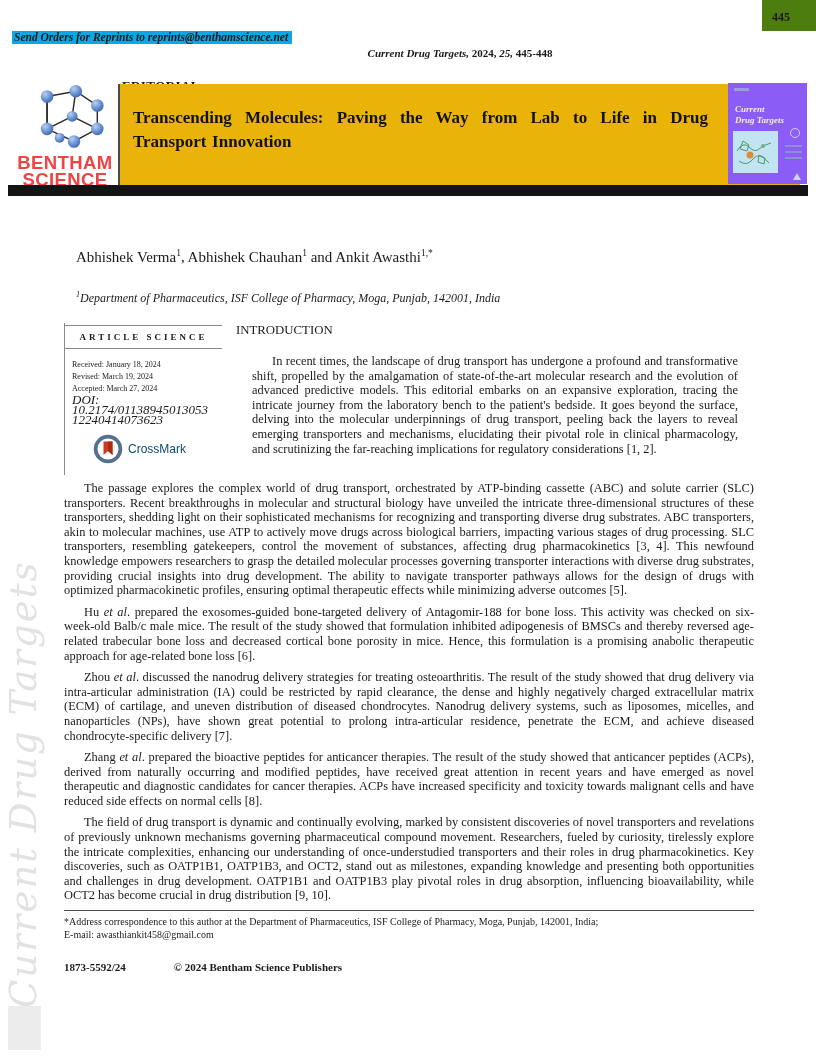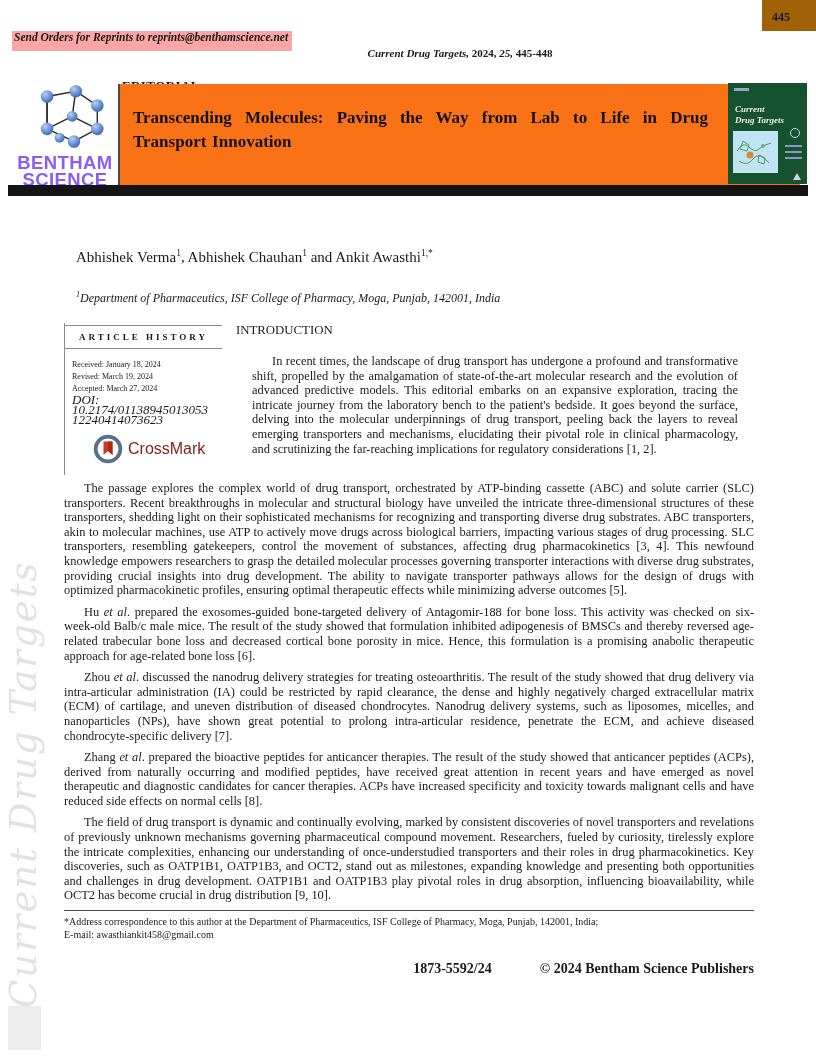--- a/index.html
+++ b/index.html
@@ -1,39 +1,39 @@
 <!DOCTYPE html>
 <html><head>
 <meta charset="utf-8">
 <style>
   html,body{margin:0;padding:0;}
   body{
     width:816px;height:1056px;position:relative;background:#ffffff;
     font-family:"Liberation Serif", serif;color:#1a1a1a;overflow:hidden;
   }
   
-  .page-num-box{position:absolute;top:0;right:0;width:54px;height:31px;background:#a16207;
+  .page-num-box{position:absolute;top:0;right:0;width:54px;height:31px;background:#4d7c0f;
     box-sizing:border-box;padding:10px 0 0 10px;font-weight:bold;font-size:12px;}
-  .send-orders{position:absolute;top:31px;left:12px;background:#fca5a5;
-    font-style:italic;font-weight:bold;font-size:11.5px;padding:0 4px 8px 2px;}
+  .send-orders{position:absolute;top:31px;left:12px;background:#0ea5e9;
+    font-style:italic;font-weight:bold;font-size:11.5px;padding:0 4px 1px 2px;}
   .journal-ref{position:absolute;top:47px;left:118px;width:684px;text-align:center;
     font-size:11px;font-weight:bold;}
   .jr-it{font-style:italic;}
   .editorial-label{position:absolute;top:78px;left:122px;font-weight:bold;font-size:13px;letter-spacing:0.4px;}
   
   .logo{position:absolute;left:13px;top:84px;width:104px;text-align:center;}
   .logo svg{display:block;margin:0 auto;width:92px;height:70px;}
-  .logo-text{color:#8b5cf6;font-family:"Liberation Sans",sans-serif;font-weight:bold;
+  .logo-text{color:#ef4444;font-family:"Liberation Sans",sans-serif;font-weight:bold;
     font-size:18.5px;line-height:0.93;letter-spacing:0.4px;}
   
-  .title-band{position:absolute;left:118px;top:84px;width:682px;height:102px;background:#f97316;
+  .title-band{position:absolute;left:118px;top:84px;width:682px;height:102px;background:#eab308;
     border-left:2px solid #4a4a4a;box-sizing:border-box;padding:22px 92px 0 13px;}
   .page-title{font-weight:bold;font-size:17px;line-height:24px;text-align:justify;word-spacing:1.5px;color:#121212;}
   
-  .cover{position:absolute;left:728px;top:83px;width:79px;height:101px;background:#14532d;}
+  .cover{position:absolute;left:728px;top:83px;width:79px;height:101px;background:#8b5cf6;}
   .cover-topmark{position:absolute;left:6px;top:5px;width:15px;height:3px;background:#9aa0cf;}
   .cover-title{position:absolute;left:7px;top:21px;color:#f3eedf;font-style:italic;font-weight:bold;
     font-size:9px;line-height:1.2;}
   .cover-ring{position:absolute;right:7px;top:45px;width:8px;height:8px;border:1px solid #cfd3ee;border-radius:50%;}
   .cover-thumb{position:absolute;left:5px;top:48px;width:45px;height:42px;background:#c2e4f2;}
   .cover-thumb svg{width:100%;height:100%;display:block;}
   .cover-line{position:absolute;right:5px;width:17px;height:2px;background:#8d93c8;}
   .cover-emblem{position:absolute;right:6px;bottom:4px;width:8px;height:7px;background:#cfd3ee;
     clip-path:polygon(50% 0,100% 100%,0 100%);}
   .black-bar{position:absolute;left:8px;top:185px;width:800px;height:11px;background:#141414;}
@@ -46,28 +46,28 @@
   .keywords{font-size:12.4px;line-height:15.5px;text-align:justify;margin-bottom:13px;}
   .kw-label{font-weight:bold;}
   .columns{display:flex;gap:14px;margin-bottom:6px;min-height:152px;}
   .col-left{flex:0 0 158px;width:158px;border-left:1px solid #8a8a8a;box-sizing:border-box;}
   .ah-heading{border-top:1px solid #8a8a8a;border-bottom:1px solid #8a8a8a;text-align:center;
     font-size:9px;font-weight:bold;letter-spacing:3px;padding:6px 0;margin:2px 0 10px 0;}
   .ah-dates div{font-size:8px;line-height:12px;padding-left:7px;}
   .ah-doi{padding-left:7px;font-style:italic;font-size:13px;line-height:10px;word-break:break-all;width:140px;}
   .crossmark{margin-top:9px;margin-left:28px;display:flex;align-items:center;gap:5px;}
   .crossmark svg{width:30px;height:30px;flex:0 0 30px;}
-  .crossmark-label{font-size:16px;font-family:"Liberation Sans",sans-serif;color:#7f1d1d;}
+  .crossmark-label{font-size:12px;font-family:"Liberation Sans",sans-serif;color:#0c4a6e;}
   .col-right{flex:1;}
   .intro-heading{font-weight:normal;font-size:12.8px;margin:0 0 5px 0;}
   p.body-p{font-size:12.4px;line-height:14.6px;text-align:justify;text-indent:20px;margin:0 0 7px 0;}
   .col-right p.body-p{margin:16px;}
   .it{font-style:italic;}
   .footnote{border-top:1px solid #4a4a4a;margin-top:3px;padding-top:4px;font-size:10px;line-height:13px;}
-  .footer{margin-top:20px;text-align:right;font-size:14px;font-weight:bold;}
+  .footer{margin-top:20px;text-align:left;font-size:11px;font-weight:bold;}
   .footer .issn{margin-right:48px;}
   
   .watermark{position:absolute;left:2px;top:556px;height:452px;writing-mode:vertical-rl;
     transform:rotate(180deg);font-size:37px;font-style:italic;color:#e2e2e2;
     font-family:"DejaVu Serif",serif;letter-spacing:2px;white-space:nowrap;}
   .corner-box{position:absolute;left:8px;top:1006px;width:33px;height:44px;background:#ececec;}
 </style>
 </head>
 <body>
 
@@ -150,21 +150,21 @@
     <span>Abhishek Verma</span><sup>1</sup><span>, </span><span>Abhishek Chauhan</span><sup>1</sup><span> and </span><span>Ankit Awasthi</span><sup>1,*</sup>
   </div>
 
   <div class="affiliation">
     <sup>1</sup><span>Department of Pharmaceutics, ISF College of Pharmacy, Moga, Punjab, 142001, India</span>
   </div>
 
 
   <div class="columns">
     <div class="col-left">
-      <div class="ah-heading">ARTICLE HISTORY</div>
+      <div class="ah-heading">ARTICLE SCIENCE</div>
       <div class="ah-dates">
         <div>Received: January 18, 2024</div>
         <div>Revised: March 19, 2024</div>
         <div>Accepted: March 27, 2024</div>
       </div>
       <div class="ah-doi">
         <div>DOI:</div>
         <div>10.2174/0113894501305312240414073623</div>
       </div>
       <div class="crossmark">

